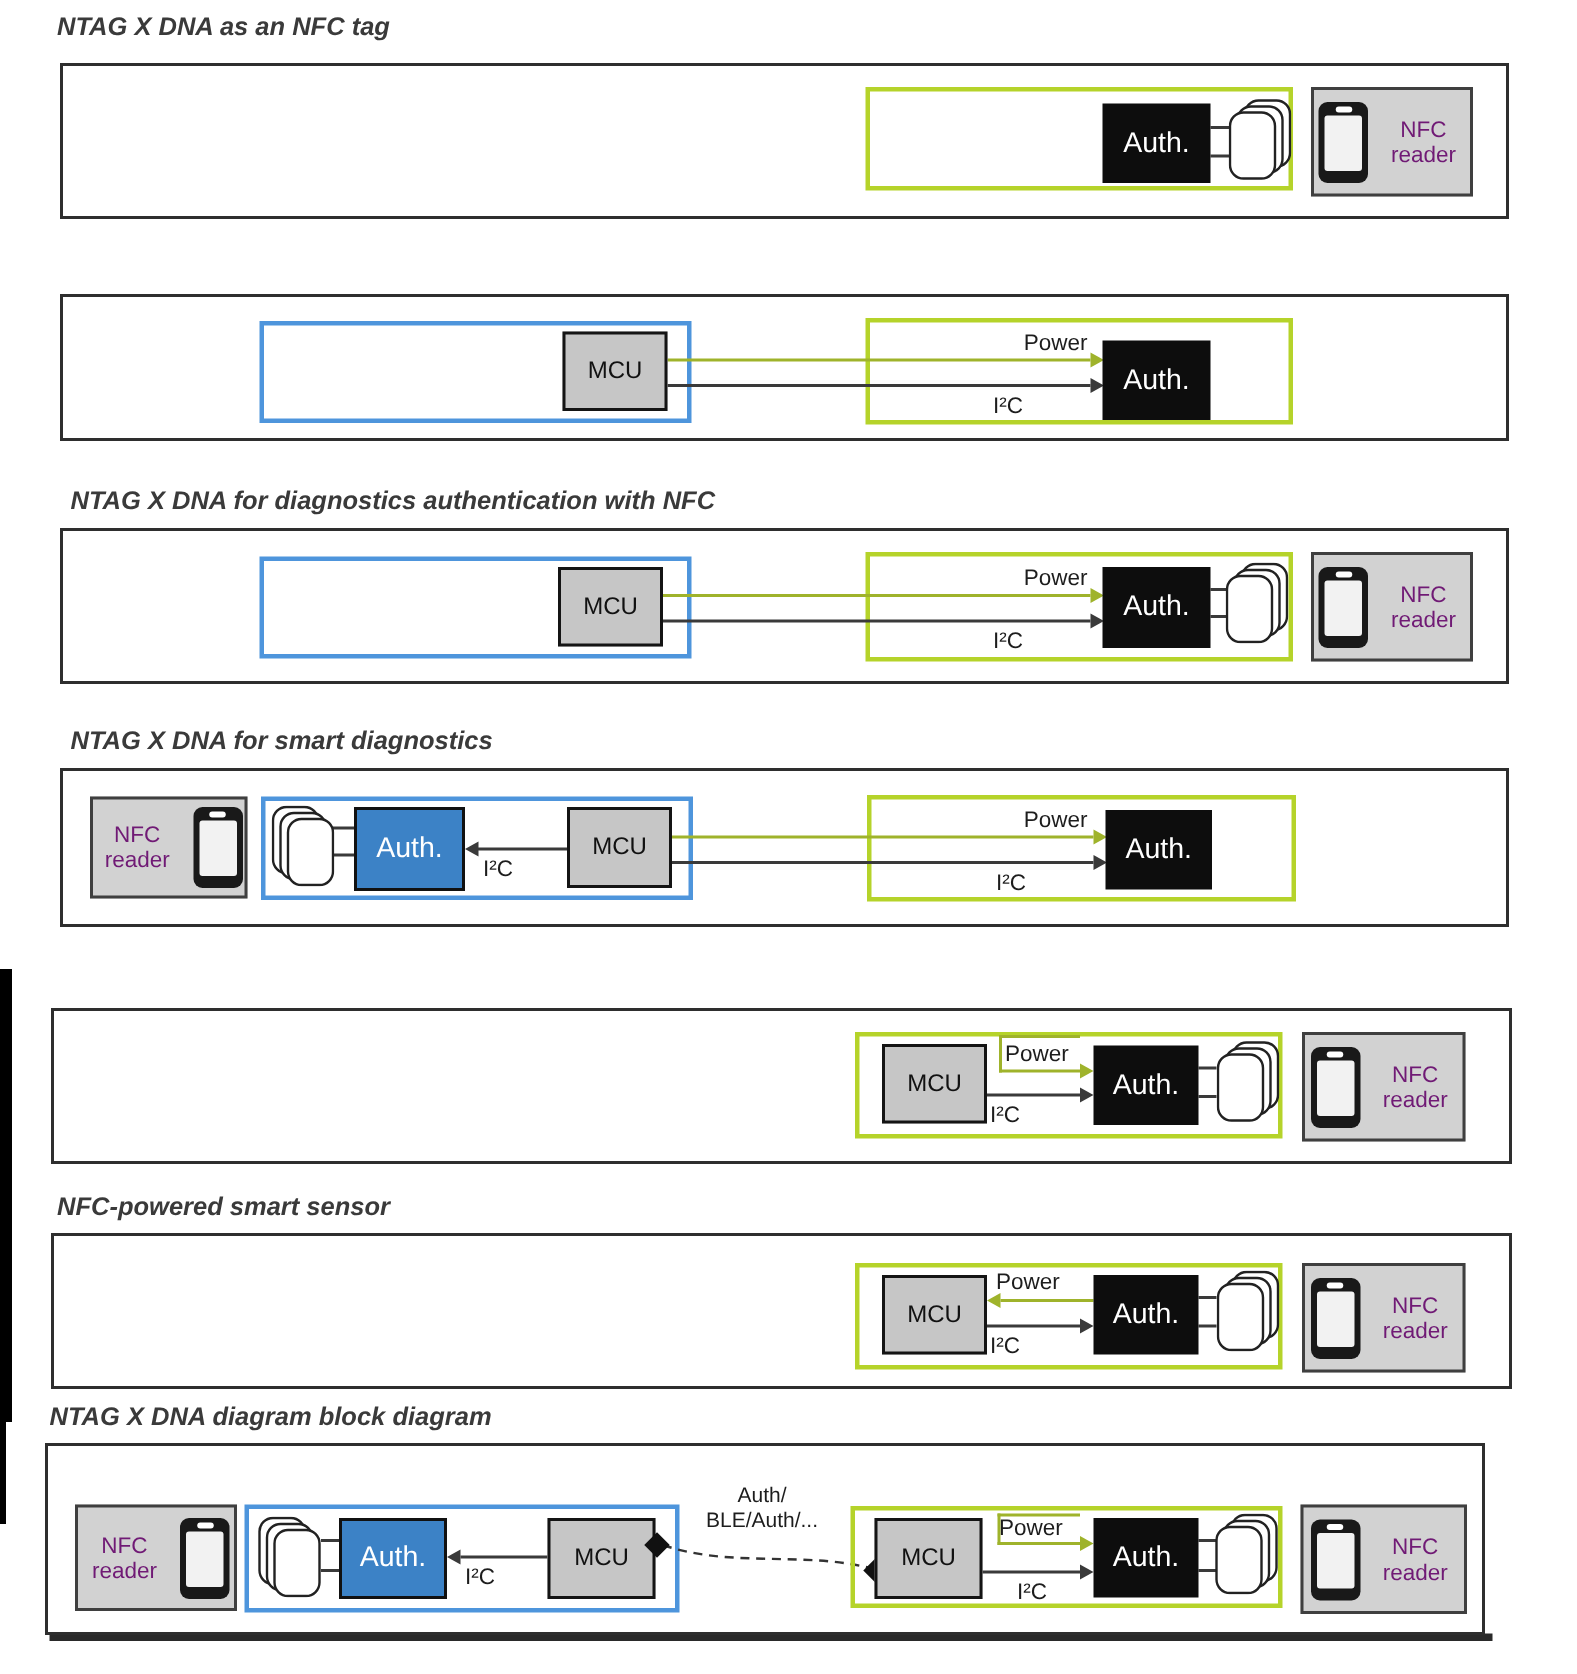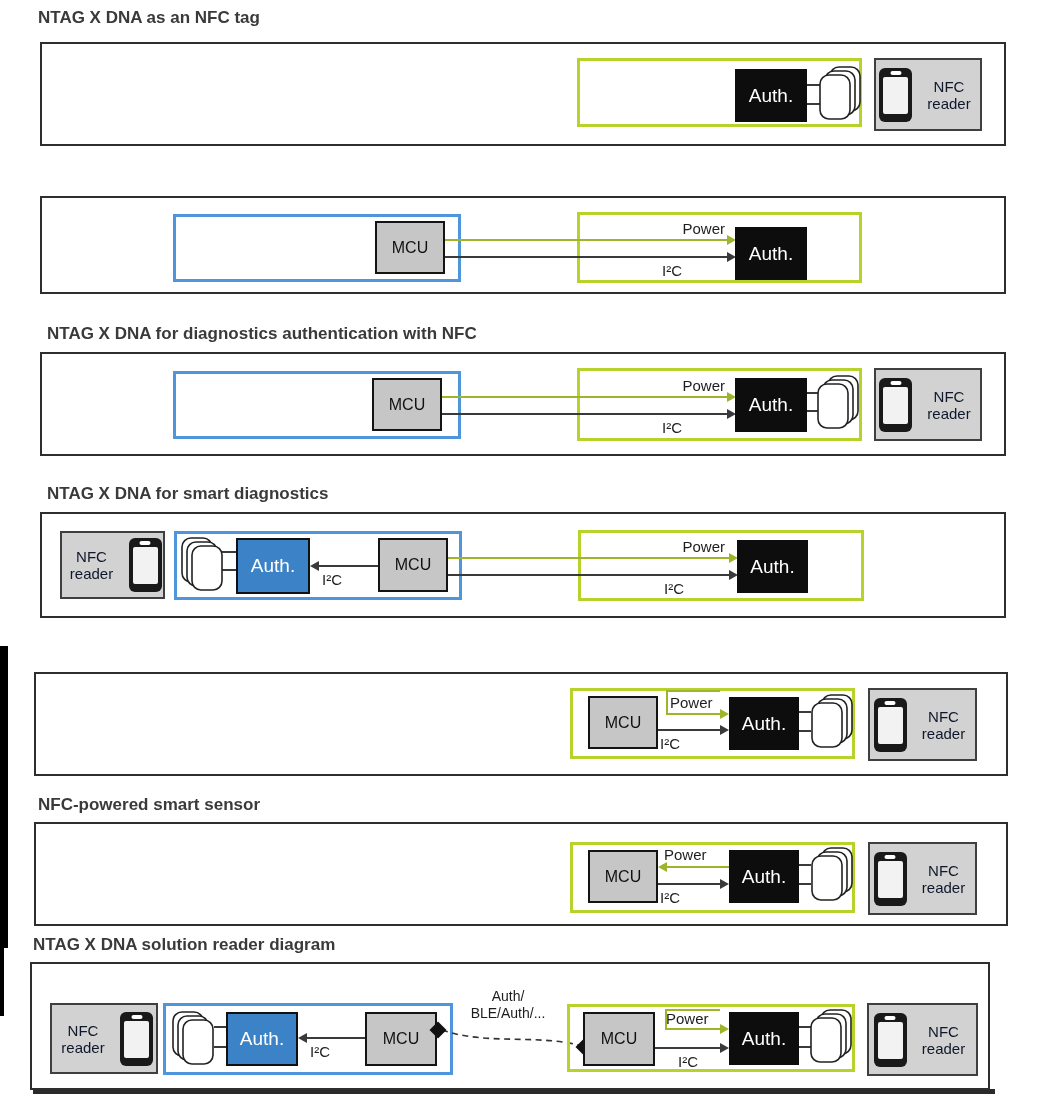--- a/index.html
+++ b/index.html
@@ -1,29 +1,29 @@
 <!DOCTYPE html>
 <html><head>
 <meta charset="utf-8">
 <style>
   html,body{margin:0;padding:0;background:#ffffff;}
   .page{position:relative;width:1051px;height:1116px;background:#fff;overflow:hidden;
         font-family:"Liberation Sans","DejaVu Sans",sans-serif;color:#1d1d1d;}
   .abs{position:absolute;box-sizing:border-box;}
-  .title{position:absolute;font-size:17px;font-weight:bold;color:#3a3a3a;white-space:nowrap;}
+  .title{position:absolute;font-size:17px;font-weight:bold;color:#3a3a3a;white-space:nowrap;font-style:italic;}
   .outer{position:absolute;box-sizing:border-box;background:#fff;border:2px solid #2e2e2e;}
   .gbox{position:absolute;box-sizing:border-box;border:3px solid #b5d32a;}
   .bbox{position:absolute;box-sizing:border-box;border:3px solid #4e95dc;}
   .chip{position:absolute;box-sizing:border-box;display:flex;align-items:center;justify-content:center;}
   .chip.black{background:#0d0d0d;color:#fff;font-size:19px;}
   .chip.blue{background:#3c82c6;color:#fff;font-size:19px;border:2px solid #111;}
   .chip.mcu{background:#c6c6c6;color:#111;font-size:16px;border:2px solid #141414;}
   .nfc{position:absolute;box-sizing:border-box;background:#d2d2d2;border:2px solid #3f3f3f;
        display:flex;align-items:center;justify-content:center;gap:9px;}
-  .nfc .lblr{font-size:15px;width:56px;text-align:center;line-height:17px;color:#0f172a;}
+  .nfc .lblr{font-size:15px;width:56px;text-align:center;line-height:17px;color:#701a75;}
   .phone{position:relative;width:33px;height:54px;background:#191919;border-radius:6px;flex:0 0 auto;}
   .phone::before{content:"";position:absolute;top:3px;left:50%;transform:translateX(-50%);
        width:11px;height:4px;background:#fff;border-radius:2px;}
   .phone::after{content:"";position:absolute;top:9px;bottom:8px;left:4px;right:4px;
        background:#f2f2f2;border-radius:2px;}
   .ln{position:absolute;height:2px;background:#3a3a3a;}
   .ln.g{background:#9fb32b;}
   .vln{position:absolute;width:2px;background:#9fb32b;}
   .arrR{position:absolute;width:0;height:0;border-top:5px solid transparent;
         border-bottom:5px solid transparent;border-left:9px solid #3a3a3a;}
@@ -169,21 +169,21 @@
   <div class="ln" style="left:799px;top:883px;width:12px"></div>
   <div class="chip black" style="left:729px;top:850px;width:70px;height:53px">Auth.</div>
   <svg class="ant" style="left:811px;top:847px" width="42" height="54" viewBox="0 0 42 54">
       <use href="#coil"></use>
     </svg>
   <div class="nfc" style="left:868px;top:842px;width:109px;height:73px">
     <div class="phone"></div>
     <span class="lblr">NFC reader</span>
   </div>
 
-  <div class="title" style="left:33px;top:935px">NTAG X DNA solution reader diagram</div>
+  <div class="title" style="left:33px;top:935px">NTAG X DNA diagram block diagram</div>
   <div class="outer" style="left:30px;top:962px;width:960px;height:128px"></div>
   <div class="nfc" style="left:50px;top:1003px;width:108px;height:71px">
     <span class="lblr">NFC reader</span>
     <div class="phone"></div>
   </div>
   <div class="bbox" style="left:163px;top:1003px;width:290px;height:72px"></div>
   <div class="ln" style="left:214px;top:1026px;width:14px"></div>
   <div class="ln" style="left:214px;top:1046px;width:14px"></div>
   <svg class="ant mir" style="left:172px;top:1011px" width="42" height="54" viewBox="0 0 42 54">
       <use href="#coil"></use>

